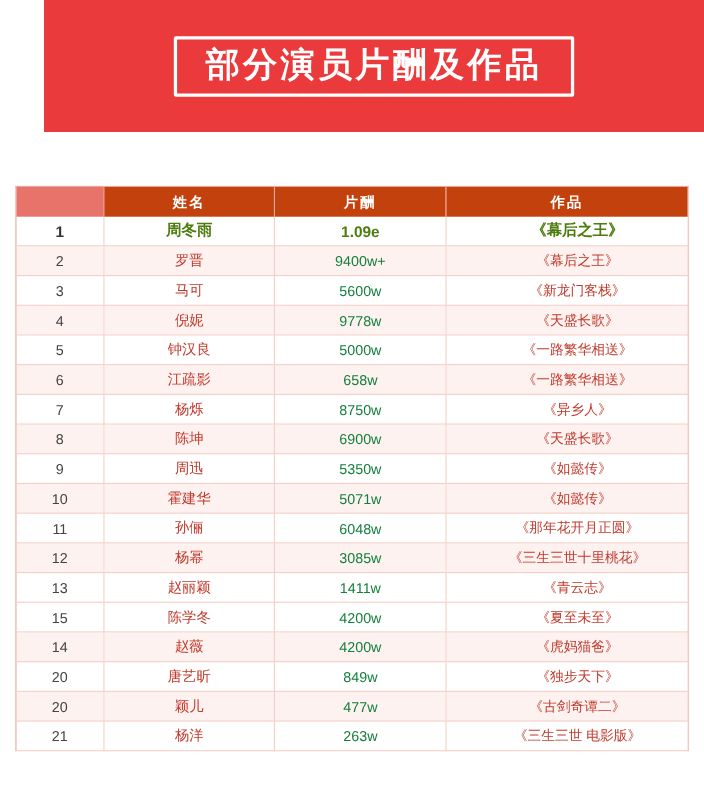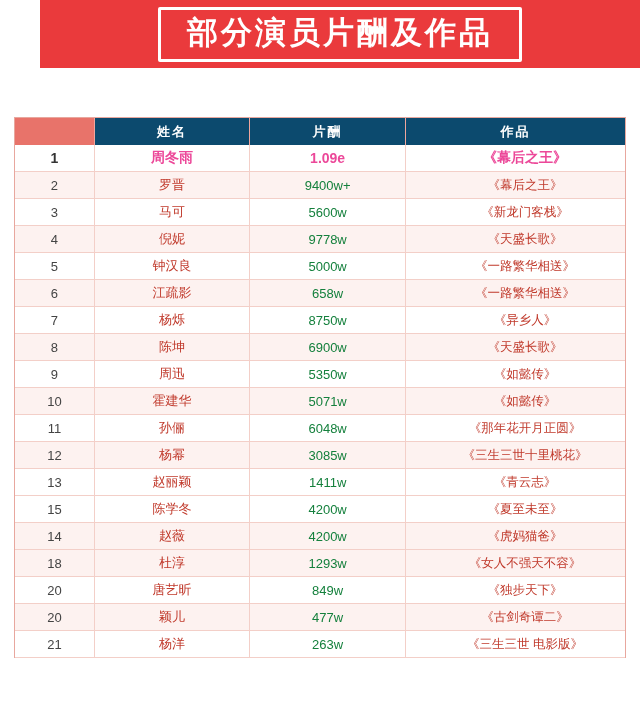--- a/index.html
+++ b/index.html
@@ -15,21 +15,21 @@
   }
   .page {
     position: relative;
     width: 640px;
     height: 718px;
     background: #ffffff;
   }
   
   .banner {
     position: relative;
-    height: 68px;
+    height: 120px;
     background: #ea3a3c;
     display: flex;
     align-items: center;
     justify-content: center;
     margin-left: 40px;
   }
   .banner-inner {
     border: 3px solid #ffffff;
     padding: 7px 26px 11px 26px;
     border-radius: 2px;
@@ -57,21 +57,21 @@
     width: 100%;
     border-collapse: collapse;
     table-layout: fixed;
   }
   col.c-rank { width: 13.0%; }
   col.c-name { width: 25.5%; }
   col.c-pay  { width: 25.5%; }
   col.c-work { width: 36.0%; }
 
   thead th {
-    background: #0c4a6e;
+    background: #c2410c;
     color: #ffffff;
     font-size: 13px;
     font-weight: bold;
     height: 25px;
     letter-spacing: 2px;
     border-right: 1px solid #f0a69d;
     text-align: center;
   }
   thead th:last-child { border-right: none; margin-top: 20px; }
   thead th.blank { background: #e8736a; }
@@ -90,21 +90,21 @@
   tbody td:last-child { border-right: none; }
   tbody tr td.rank {
     color: #444444;
   }
   tbody tr.row-odd td { background: #ffffff; }
   tbody tr.row-even td { background: #fdf2f0; }
 
   tbody tr.first-row td {
     font-weight: bold;
     font-size: 14px;
-    color: #ec4899;
+    color: #4d7c0f;
   }
   tbody tr.first-row td.rank { color: #333333; }
 
   td.name { color: #c0392b; }
   td.pay  { color: #15803d; }
   td.work { color: #c0392b; font-size: 12.5px; padding-left: 20px; }
 </style>
 </head>
 <body>
 
@@ -218,26 +218,20 @@
             <td class="name">陈学冬</td>
             <td class="pay">4200w</td>
             <td class="work">《夏至未至》</td>
           </tr>
           <tr class="row-even">
             <td class="rank">14</td>
             <td class="name">赵薇</td>
             <td class="pay">4200w</td>
             <td class="work">《虎妈猫爸》</td>
           </tr>
-          <tr class="row-even">
-            <td class="rank">18</td>
-            <td class="name">杜淳</td>
-            <td class="pay">1293w</td>
-            <td class="work">《女人不强天不容》</td>
-          </tr>
           <tr class="row-odd">
             <td class="rank">20</td>
             <td class="name">唐艺昕</td>
             <td class="pay">849w</td>
             <td class="work">《独步天下》</td>
           </tr>
           <tr class="row-even">
             <td class="rank">20</td>
             <td class="name">颖儿</td>
             <td class="pay">477w</td>

